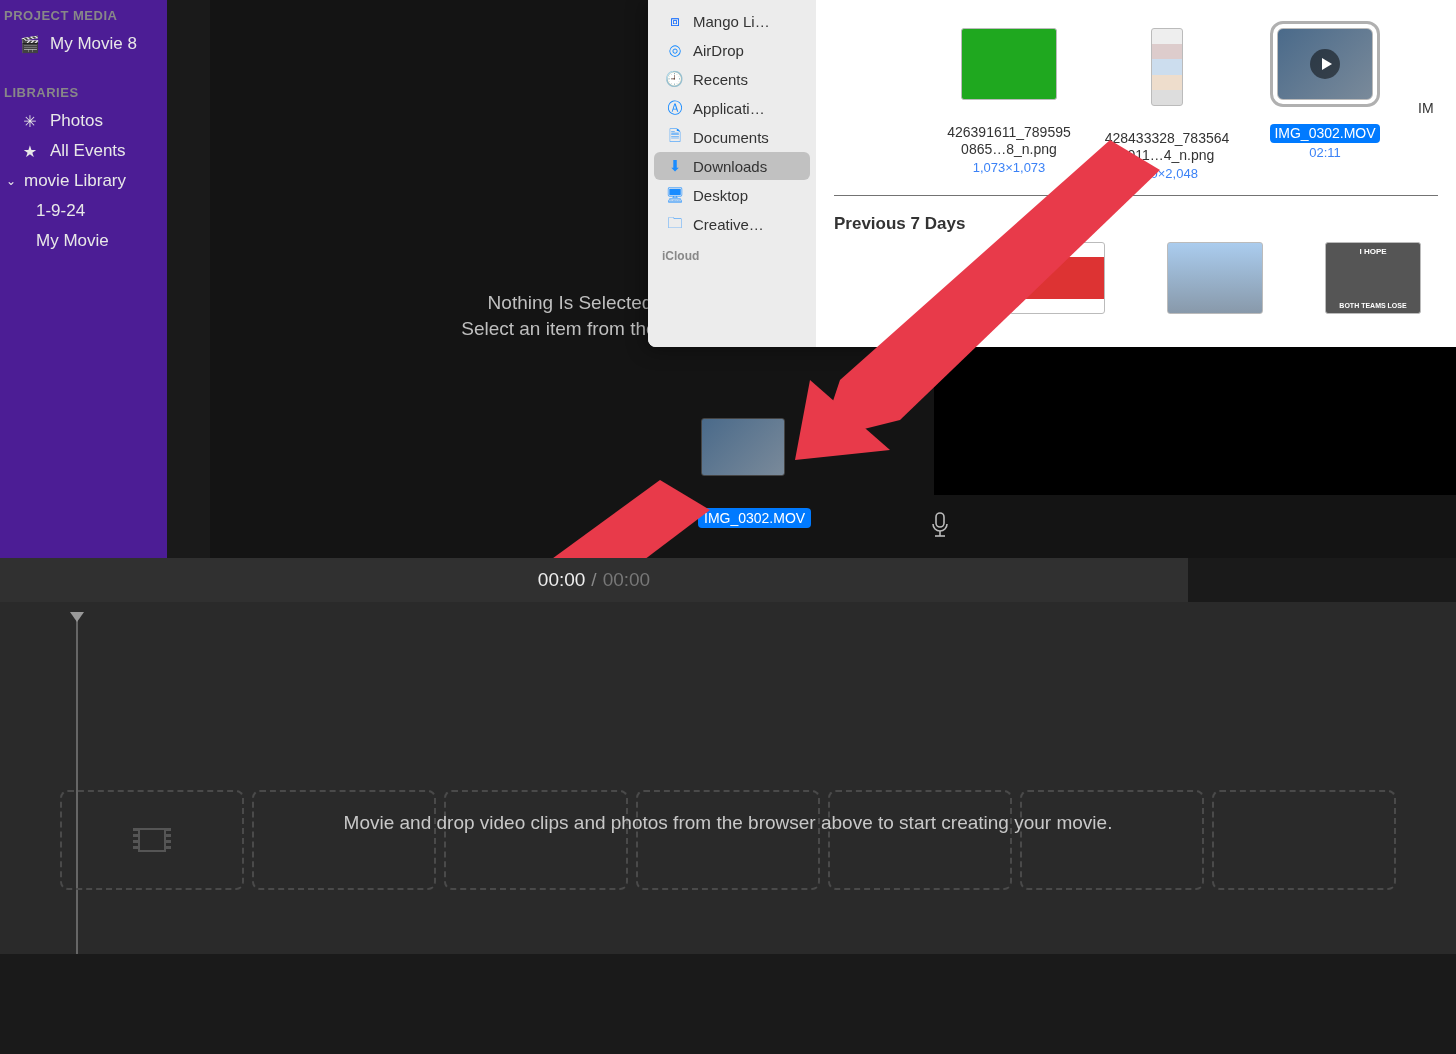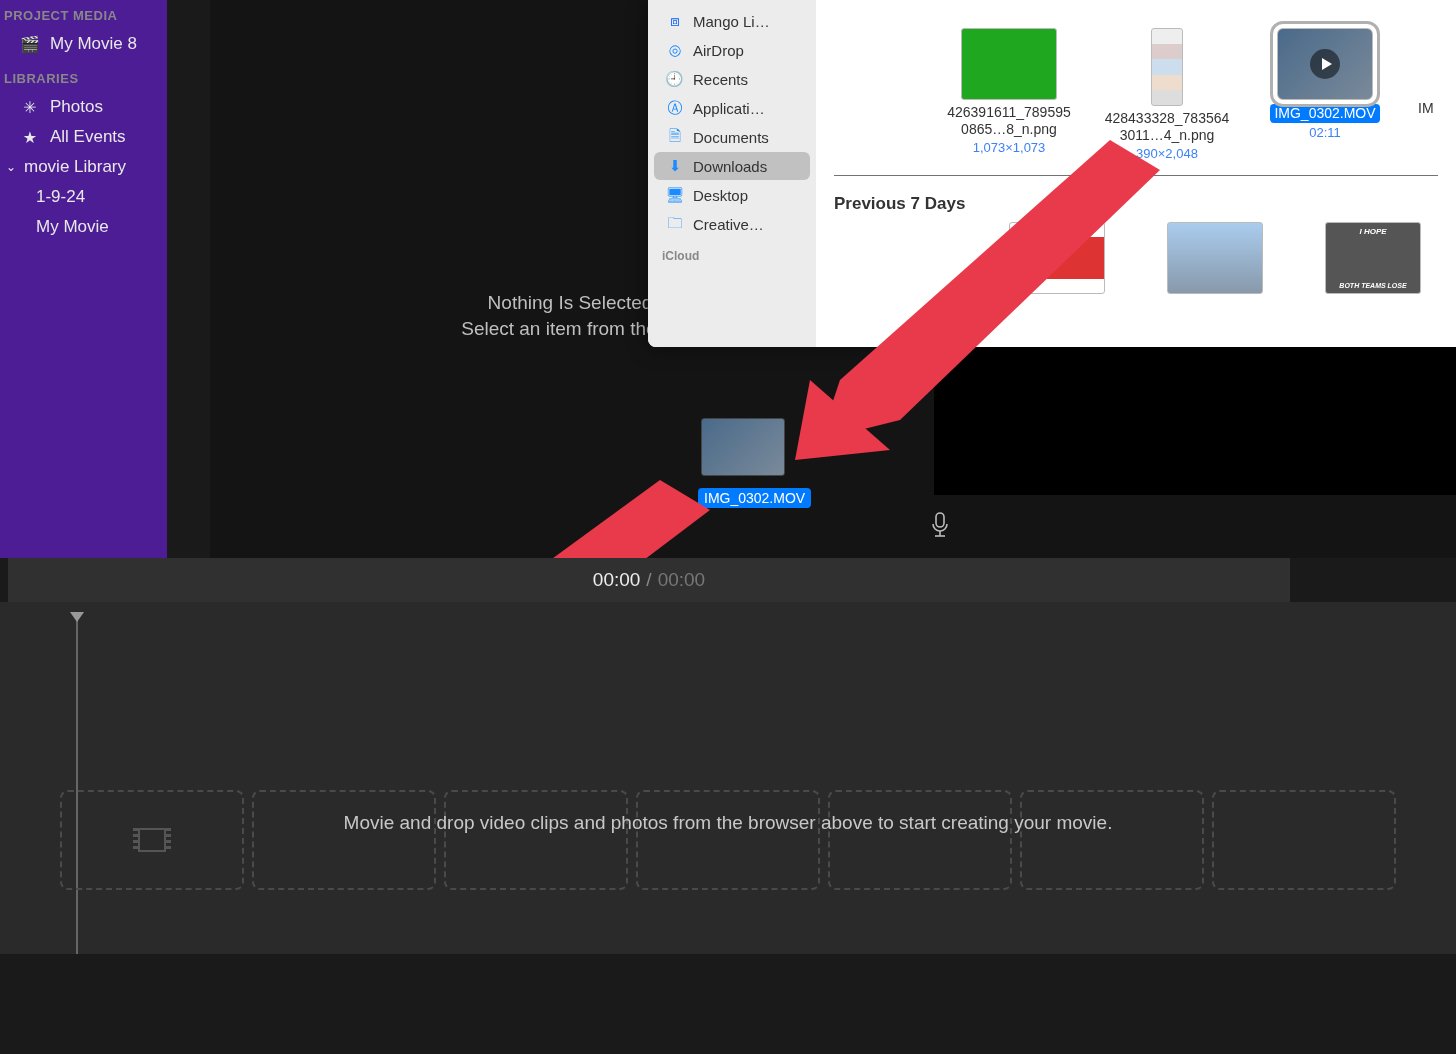--- a/index.html
+++ b/index.html
@@ -28,21 +28,21 @@
   .fs-item { display: flex; align-items: center; gap: 9px; padding: 5px 12px; color: #333; cursor: pointer; border-radius: 6px; margin: 1px 6px; }
   .fs-item.sel { background: #c1c1c1; }
   .fs-ico { width: 18px; height: 18px; display: inline-flex; align-items: center; justify-content: center; font-size: 15px; }
   .fs-header { font-size: 12px; font-weight: 600; color: #888; padding: 10px 14px 4px; }
   
   .finder-content { flex: 1; background: #fff; padding: 0 18px; overflow: hidden; }
   .fc-section { padding-top: 4px; }
   .fc-header { font-size: 17px; font-weight: 700; color: #333; padding: 14px 0 8px; }
   .file-grid { display: flex; gap: 28px; flex-wrap: wrap; justify-content: flex-end; }
   .file-item { width: 130px; text-align: center; cursor: pointer; }
-  .thumb { width: 96px; height: 72px; margin: 0 auto 4px; background: #ddd; border: 1px solid #bbb; border-radius: 3px; position: relative; font-style: italic; }
+  .thumb { width: 96px; height: 72px; margin: 0 auto 24px; background: #ddd; border: 1px solid #bbb; border-radius: 3px; position: relative; }
   .thumb.green { background: #1fa81f; }
   .thumb.tall { width: 32px; height: 78px; background: linear-gradient(#eee 0 20%, #dcc 20% 40%, #cde 40% 60%, #edc 60% 80%, #ddd 80%); }
   .thumb.vid { background: linear-gradient(135deg,#4a6a8a,#7a8a9a); position: relative; }
   .play { position:absolute; left:50%; top:50%; transform:translate(-50%,-50%); width:30px; height:30px; border-radius:50%; background:rgba(0,0,0,0.5); display:flex; align-items:center; justify-content:center; }
   .play::after { content:""; border-left:10px solid #fff; border-top:6px solid transparent; border-bottom:6px solid transparent; margin-left:3px; }
   .file-name { font-size: 14px; color: #333; line-height: 17px; word-break: break-all; }
   .file-name.sel { background:#007aff; color:#fff; border-radius:4px; padding:1px 4px; display:inline-block; }
   .file-meta { font-size: 13px; color: #3b82f6; margin-top: 2px; }
   .file-item.sel .thumb { outline: 3px solid #b0b0b0; outline-offset: 4px; border-radius:6px; }
   
@@ -55,21 +55,21 @@
   
   .drag-proxy { position:absolute; left:698px; top:418px; width:90px; text-align:center; }
   .drag-proxy .thumb { width:84px; height:58px; background: linear-gradient(135deg,#4a6a8a,#7a8a9a); border:1px solid #444; }
   .drag-label { background:#007aff; color:#fff; font-size:14px; border-radius:4px; padding:2px 6px; display:inline-block; margin-top:8px; }
   
   
   .arrow { position:absolute; pointer-events:none; }
   .arrow svg { overflow:visible; }
   
   
-  .timebar { position:absolute; left:0; top:558px; width:1282px; height:44px; background:#303030; display:flex; align-items:center; justify-content:center; font-size:19px;margin-left:8px; }
+  .timebar { position:absolute; left:0; top:558px; width:1188px; height:44px; background:#303030; display:flex; align-items:center; justify-content:center; font-size:19px; }
   .time-cur { color:#eee; }
   .time-sep { color:#888; margin:0 6px; }
   .time-tot { color:#777; }
   
   
   .timeline { position:absolute; left:0; top:602px; width:1456px; height:352px; background:#2a2a2a; }
   .playhead { position:absolute; left:76px; top:12px; width:2px; height:340px; background:#666; }
   .playhead::before { content:""; position:absolute; left:-6px; top:-2px; border-left:7px solid transparent; border-right:7px solid transparent; border-top:10px solid #999; }
   .drop-hint { position:absolute; left:0; top:210px; width:100%; text-align:center; color:#c8c8c8; font-size:19px; }
   .placeholder-row { position:absolute; left:60px; top:188px; right:0; height:100px; display:flex; gap:8px; }
@@ -81,21 +81,21 @@
 </style>
 </head>
 <body>
 
 <div class="sidebar">
   <div class="sidebar-header">PROJECT MEDIA</div>
   <div class="sidebar-item">
     <span class="ico">🎬</span>
     <span>My Movie 8</span>
   </div>
-  <div class="sidebar-header" style="margin-top:6px">LIBRARIES</div>
+  <div class="sidebar-header" style="margin-top:20px">LIBRARIES</div>
   <div class="sidebar-item">
     <span class="ico">✳︎</span>
     <span>Photos</span>
   </div>
   <div class="sidebar-item">
     <span class="ico">★</span>
     <span>All Events</span>
   </div>
   <div class="lib-row">
     <span class="chev">⌄</span>

